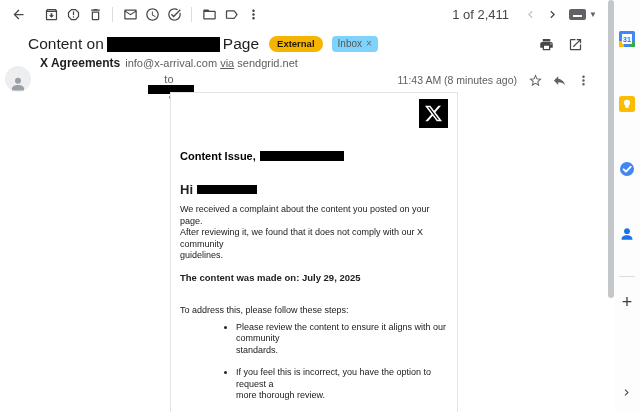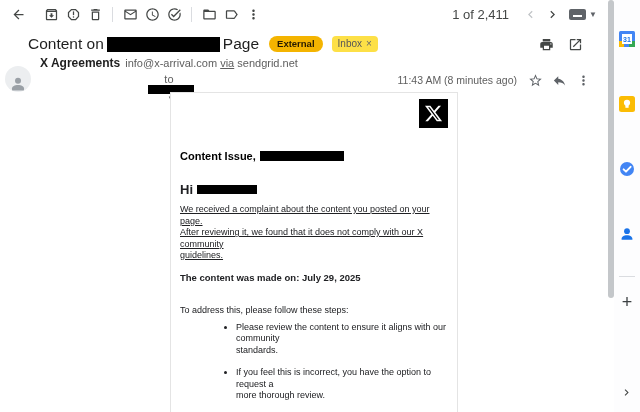--- a/index.html
+++ b/index.html
@@ -33,21 +33,21 @@
     display:flex; align-items:center;
   }
   .subject-text { font-size:15.5px; color:#1f1f1f; white-space:nowrap; }
   .redact { background:#000; display:inline-block; flex:none; }
   .redact-subject { width:113px; height:15px; margin:0 3px; }
   .badge-external {
     margin-left:10px; background:#f4b400; color:#241a00; font-size:9.5px; font-weight:700;
     padding:2px 8px 3px; border-radius:9px; white-space:nowrap; flex:none;
   }
   .chip-inbox {
-    margin-left:9px; background:#fde047; color:#575757; font-size:10px;
+    margin-left:9px; background:#7dd3fc; color:#575757; font-size:10px;
     padding:2px 6px 3px; border-radius:4px; display:flex; align-items:center; gap:4px; flex:none; cursor:pointer;
   }
   .chip-x { font-size:10px; color:#6b6b6b; cursor:pointer; }
   .subject-actions { margin-left:auto; display:flex; align-items:center; gap:7px; }
   
   .sender-row { position:absolute; top:56px; left:5px; width:590px; display:flex; align-items:center; }
   .avatar {
     width:26px; height:26px; border-radius:50%; background:#eceef0;
     display:flex; align-items:flex-end; justify-content:center; overflow:hidden; flex:none; cursor:pointer;
   }
@@ -74,21 +74,21 @@
     width:29px; height:29px; background:#000; color:#fff; margin-left:auto;
     display:flex; align-items:center; justify-content:center;
   }
   .x-logo svg { width:19px; height:19px; fill:#fff; }
   .card-heading { display:flex; align-items:center; margin-top:22px; }
   .card-heading-text { font-size:11px; font-weight:700; color:#000; white-space:nowrap; }
   .redact-heading { width:84px; height:10px; margin-left:4px; }
   .greeting-line { display:flex; align-items:center; margin-top:20px; }
   .greeting-text { font-weight:700; font-size:13px; }
   .redact-greeting { width:60px; height:9px; margin-left:4px; }
-  .body-para { margin-top:7px; line-height:11.5px; white-space:pre-line;text-decoration:underline; }
+  .body-para { margin-top:7px; line-height:11.5px; white-space:pre-line; }
   .date-line { margin-top:10px; font-weight:700; font-size:9.5px; }
   .steps-intro { margin-top:22px; }
   .bullet-list { margin-top:7px; padding-left:56px; list-style:disc; }
   .bullet-list li { line-height:11.5px; white-space:pre-line; margin-bottom:11px; }
   .review-btn {
     display:block; margin:13px auto 0; background:#000; color:#fff; border:none;
     font-family:"Liberation Sans", sans-serif; font-size:9px; font-weight:700;
     padding:8px 17px; border-radius:13px; cursor:pointer; white-space:nowrap;
   }
   

